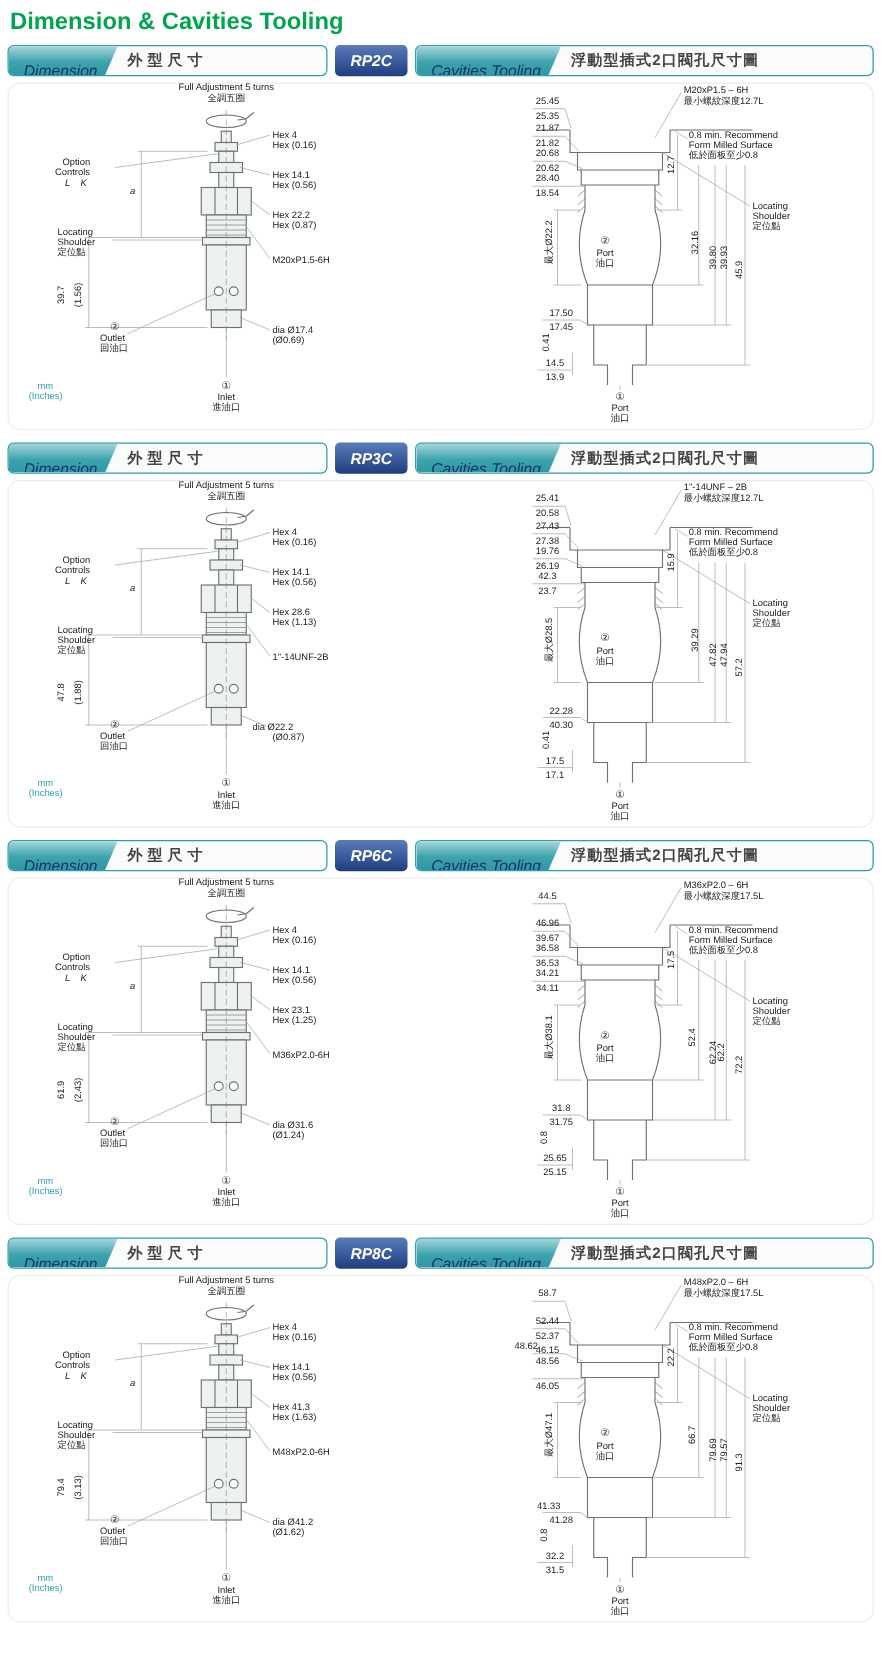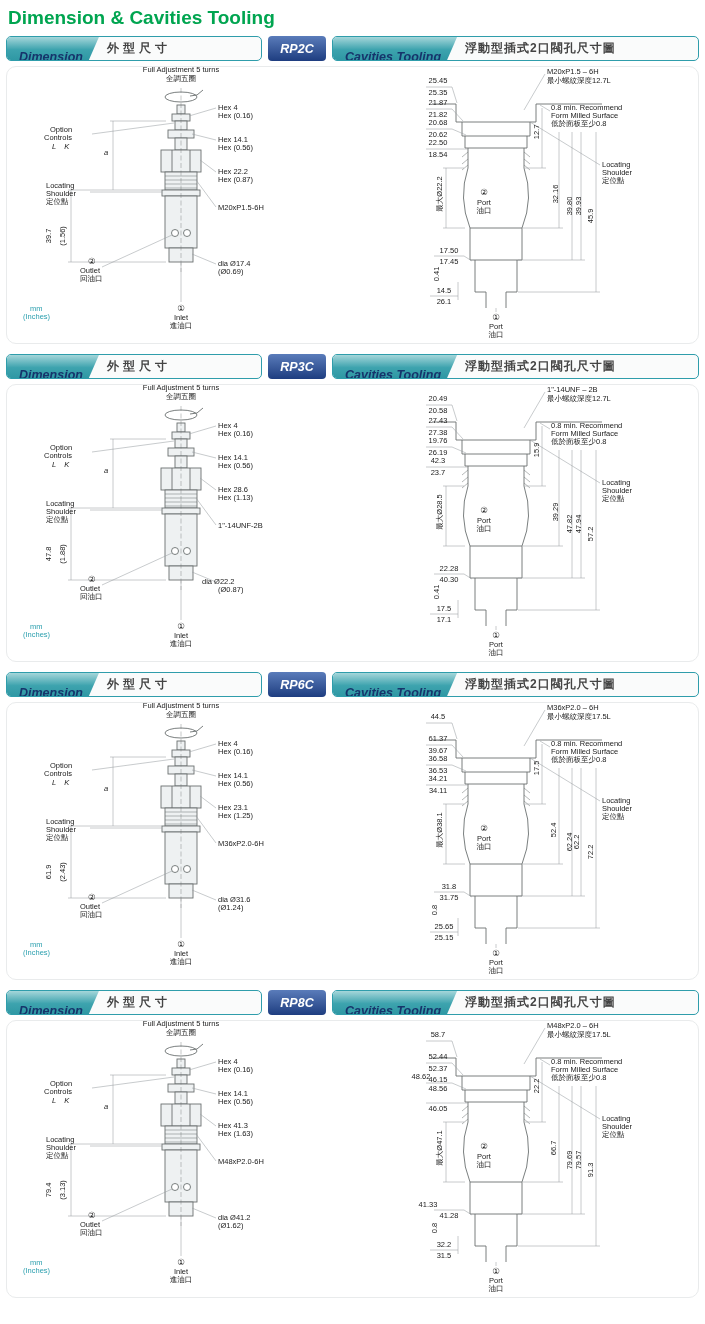--- a/index.html
+++ b/index.html
@@ -4,21 +4,21 @@
 <style>
 *{margin:0;padding:0;box-sizing:border-box}
 html,body{background:#fff}
 body{width:705px;font-family:"Liberation Sans",sans-serif;color:#222}
 .title{color:#00a550;font-size:19px;font-weight:bold;padding:7px 8px 5px}
 .section{margin:2px 6px 8px}
 .hdr{display:flex;gap:6px;height:25px;margin-bottom:3px}
 .pill{display:flex;border:1.5px solid #2f9dab;border-radius:5px;background:#fafbfb;overflow:hidden;align-items:stretch}
 .p1{width:256px}
 .p2{flex:1}
-.en{display:flex;align-items:center;padding:16px 16px 0 12px;background:linear-gradient(180deg,#a5d6da,#3da3ae 55%,#2f98a4);color:#16346b;font-weight:bold;font-style:italic;font-size:12.5px;clip-path:polygon(0 0,100% 0,calc(100% - 10px) 100%,0 100%);flex:0 0 auto}
+.en{display:flex;align-items:center;padding:16px 16px 0 12px;background:linear-gradient(180deg,#a5d6da,#3da3ae 55%,#2f98a4);color:#16346b;font-weight:normal;font-style:italic;font-size:12.5px;clip-path:polygon(0 0,100% 0,calc(100% - 10px) 100%,0 100%);flex:0 0 auto}
 .cnh{display:flex;align-items:center;padding:0 8px;font-size:12px;font-weight:bold;color:#444;letter-spacing:1px;white-space:nowrap}
 .p1 .cnh{letter-spacing:4px}
 .badge{width:58px;display:flex;align-items:center;justify-content:center;background:linear-gradient(180deg,#5a7cba,#1e3d80);color:#fff;font-weight:bold;font-style:italic;font-size:12.5px;border-radius:4px}
 .bd{position:relative;height:282px}
 .card{position:absolute;inset:2px 0;border:1px solid #e9ebec;border-radius:10px}
 .draw{position:absolute;left:0;top:0;width:693px;height:282px}
 .L{position:absolute;font-size:7.5px;line-height:1.05;white-space:pre;color:#1a1a1a}
 .C{transform:translateX(-50%)}
 .R{transform:rotate(-90deg)}
 .T{color:#2b9fae}
@@ -171,42 +171,42 @@
 <span class="L T" style="left:24px;top:241px">mm</span>
 <span class="L T" style="left:17px;top:249px">(Inches)</span>
 <span class="L" style="left:541px;top:4px">M20xP1.5 – 6H</span>
 <span class="L" style="left:541px;top:13px">最小螺紋深度12.7L</span>
 <span class="L C" style="left:432px;top:13px">25.45</span>
 <span class="L C" style="left:432px;top:25px">25.35</span>
 <span class="L C" style="left:432px;top:35px">21.87</span>
 <span class="L C" style="left:432px;top:47px">21.82</span>
 <span class="L C" style="left:432px;top:55px">20.68</span>
 <span class="L C" style="left:432px;top:67px">20.62</span>
-<span class="L C" style="left:432px;top:75px">22.50</span>
+<span class="L C" style="left:432px;top:75px">28.40</span>
 <span class="L C" style="left:432px;top:87px">18.54</span>
 <span class="L" style="left:545px;top:40px">0.8 min. Recommend</span>
 <span class="L" style="left:545px;top:48px">Form Milled Surface</span>
 <span class="L" style="left:545px;top:56px">低於面板至少0.8</span>
 <span class="L" style="left:596px;top:97px">Locating</span>
 <span class="L" style="left:596px;top:105px">Shoulder</span>
 <span class="L" style="left:596px;top:113px">定位點</span>
 <span class="L R" style="left:524px;top:64px">12.7</span>
 <span class="L R" style="left:416px;top:126px">最大Ø22.2</span>
 <span class="L C N" style="left:478px;top:124px">②</span>
 <span class="L C" style="left:478px;top:135px">Port</span>
 <span class="L C" style="left:478px;top:143px">油口</span>
 <span class="L R" style="left:541px;top:126px">32.16</span>
 <span class="L R" style="left:555px;top:138px">39.80</span>
 <span class="L R" style="left:564px;top:138px">39.93</span>
 <span class="L R" style="left:578px;top:148px">45.9</span>
 <span class="L C" style="left:443px;top:183px">17.50</span>
 <span class="L C" style="left:443px;top:194px">17.45</span>
 <span class="L R" style="left:424px;top:206px">0.41</span>
 <span class="L C" style="left:438px;top:223px">14.5</span>
-<span class="L C" style="left:438px;top:234px">26.1</span>
+<span class="L C" style="left:438px;top:234px">13.9</span>
 <span class="L C N" style="left:490px;top:249px">①</span>
 <span class="L C" style="left:490px;top:259px">Port</span>
 <span class="L C" style="left:490px;top:267px">油口</span>
 </div>
 </section>
 
 <section class="section">
 <div class="hdr">
   <div class="pill p1">
     <span class="en">Dimension</span>
@@ -341,21 +341,21 @@
 <span class="L" style="left:74px;top:211px">回油口</span>
 <span class="L" style="left:196px;top:196px">dia Ø22.2</span>
 <span class="L" style="left:212px;top:204px">(Ø0.87)</span>
 <span class="L C N" style="left:175px;top:240px">①</span>
 <span class="L C" style="left:175px;top:250px">Inlet</span>
 <span class="L C" style="left:175px;top:258px">進油口</span>
 <span class="L T" style="left:24px;top:241px">mm</span>
 <span class="L T" style="left:17px;top:249px">(Inches)</span>
 <span class="L" style="left:541px;top:4px">1"-14UNF – 2B</span>
 <span class="L" style="left:541px;top:13px">最小螺紋深度12.7L</span>
-<span class="L C" style="left:432px;top:13px">20.49</span>
+<span class="L C" style="left:432px;top:13px">25.41</span>
 <span class="L C" style="left:432px;top:25px">20.58</span>
 <span class="L C" style="left:432px;top:35px">27.43</span>
 <span class="L C" style="left:432px;top:47px">27.38</span>
 <span class="L C" style="left:432px;top:55px">19.76</span>
 <span class="L C" style="left:432px;top:67px">26.19</span>
 <span class="L C" style="left:432px;top:75px">42.3</span>
 <span class="L C" style="left:432px;top:87px">23.7</span>
 <span class="L" style="left:545px;top:40px">0.8 min. Recommend</span>
 <span class="L" style="left:545px;top:48px">Form Milled Surface</span>
 <span class="L" style="left:545px;top:56px">低於面板至少0.8</span>
@@ -519,21 +519,21 @@
 <span class="L" style="left:212px;top:204px">(Ø1.24)</span>
 <span class="L C N" style="left:175px;top:240px">①</span>
 <span class="L C" style="left:175px;top:250px">Inlet</span>
 <span class="L C" style="left:175px;top:258px">進油口</span>
 <span class="L T" style="left:24px;top:241px">mm</span>
 <span class="L T" style="left:17px;top:249px">(Inches)</span>
 <span class="L" style="left:541px;top:4px">M36xP2.0 – 6H</span>
 <span class="L" style="left:541px;top:13px">最小螺紋深度17.5L</span>
 <span class="L C" style="left:432px;top:13px">44.5</span>
 <span class="L C" style="left:432px;top:25px"></span>
-<span class="L C" style="left:432px;top:35px">61.37</span>
+<span class="L C" style="left:432px;top:35px">46.96</span>
 <span class="L C" style="left:432px;top:47px">39.67</span>
 <span class="L C" style="left:432px;top:55px">36.58</span>
 <span class="L C" style="left:432px;top:67px">36.53</span>
 <span class="L C" style="left:432px;top:75px">34.21</span>
 <span class="L C" style="left:432px;top:87px">34.11</span>
 <span class="L" style="left:545px;top:40px">0.8 min. Recommend</span>
 <span class="L" style="left:545px;top:48px">Form Milled Surface</span>
 <span class="L" style="left:545px;top:56px">低於面板至少0.8</span>
 <span class="L" style="left:596px;top:97px">Locating</span>
 <span class="L" style="left:596px;top:105px">Shoulder</span>
@@ -716,21 +716,21 @@
 <span class="L" style="left:596px;top:113px">定位點</span>
 <span class="L R" style="left:524px;top:64px">22.2</span>
 <span class="L R" style="left:416px;top:126px">最大Ø47.1</span>
 <span class="L C N" style="left:478px;top:124px">②</span>
 <span class="L C" style="left:478px;top:135px">Port</span>
 <span class="L C" style="left:478px;top:143px">油口</span>
 <span class="L R" style="left:541px;top:126px">66.7</span>
 <span class="L R" style="left:555px;top:138px">79.69</span>
 <span class="L R" style="left:564px;top:138px">79.57</span>
 <span class="L R" style="left:578px;top:148px">91.3</span>
-<span class="L C" style="left:422px;top:183px">41.33</span>
+<span class="L C" style="left:433px;top:183px">41.33</span>
 <span class="L C" style="left:443px;top:194px">41.28</span>
 <span class="L R" style="left:424px;top:206px">0.8</span>
 <span class="L C" style="left:438px;top:223px">32.2</span>
 <span class="L C" style="left:438px;top:234px">31.5</span>
 <span class="L C N" style="left:490px;top:249px">①</span>
 <span class="L C" style="left:490px;top:259px">Port</span>
 <span class="L C" style="left:490px;top:267px">油口</span>
 </div>
 </section>
 

